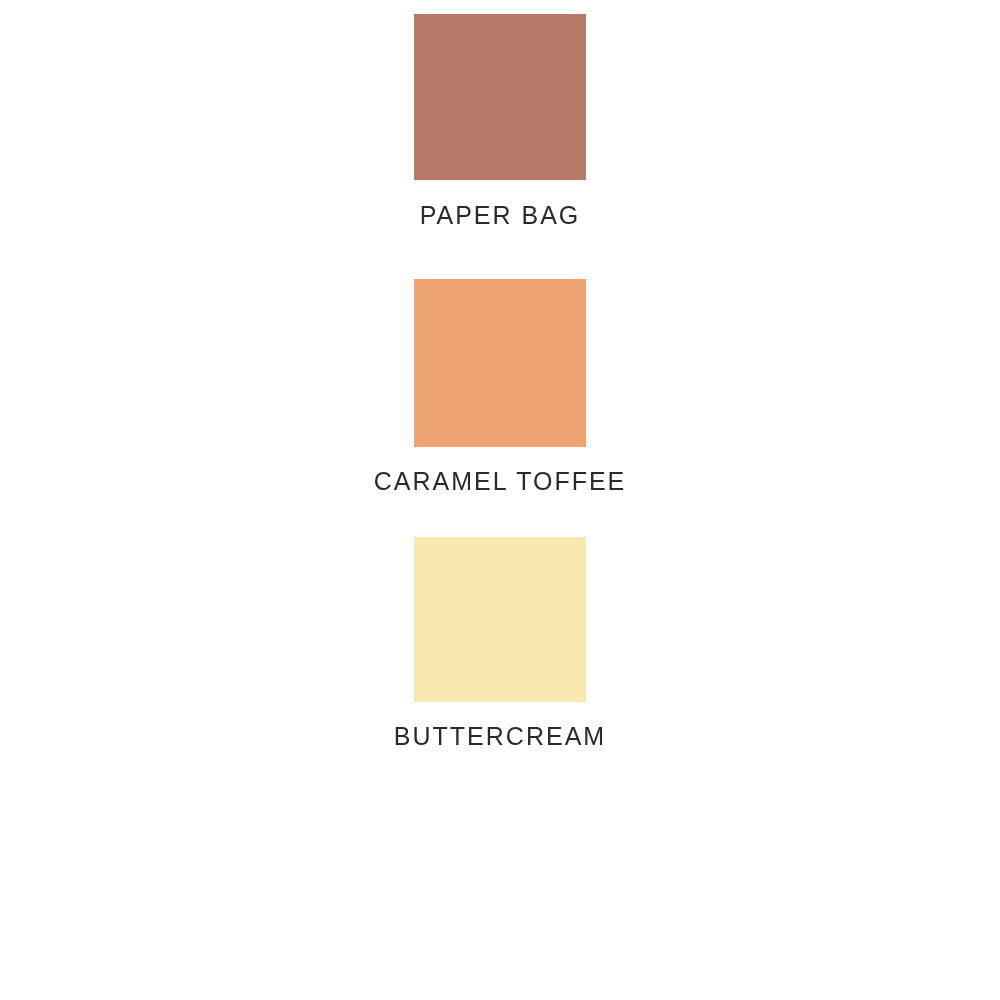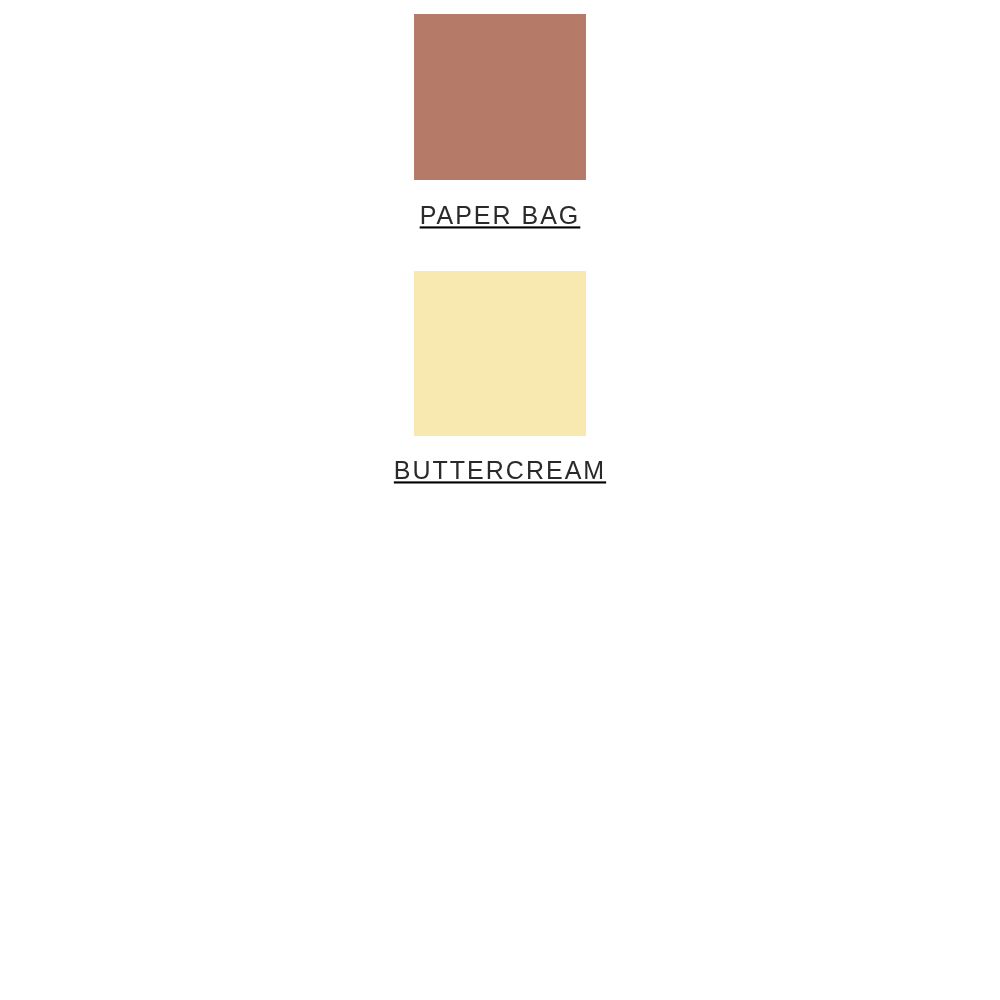--- a/index.html
+++ b/index.html
@@ -17,21 +17,20 @@
   }
 
   .palette-board {
     position: relative;
     width: 1000px;
     height: 1000px;
     background: #FFFFFF;
     display: flex;
     flex-direction: column;
     align-items: center;
-    text-decoration: underline;
   }
 
   .swatch-group {
     display: flex;
     flex-direction: column;
     align-items: center;
     width: 100%;
   }
 
   .swatch-chip {
@@ -72,20 +71,24 @@
 </head>
 <body style="background-color: rgb(255, 255, 255);">
 
 <div class="palette-board">
 
   <div class="swatch-group" id="group-0">
     <div class="swatch-chip" style="background-color: rgb(181, 122, 104);"></div>
     <div class="swatch-label" style="color: rgb(42, 42, 42);">PAPER BAG</div>
   </div>
 
+  <div class="swatch-group" id="group-1">
+    <div class="swatch-chip" style="background-color: rgb(237, 163, 114);"></div>
+    <div class="swatch-label" style="color: rgb(42, 42, 42);">CARAMEL TOFFEE</div>
+  </div>
 
 
   <div class="swatch-group" id="group-3">
     <div class="swatch-chip" style="background-color: rgb(247, 233, 176);"></div>
     <div class="swatch-label" style="color: rgb(42, 42, 42);">BUTTERCREAM</div>
   </div>
 
 </div>
 
 </body></html>

